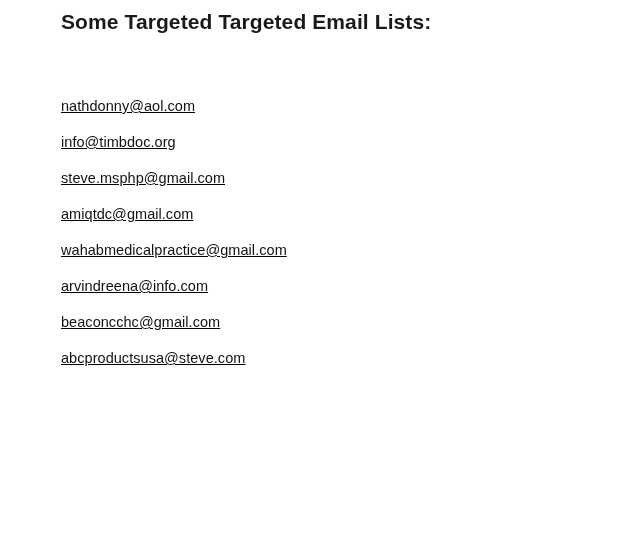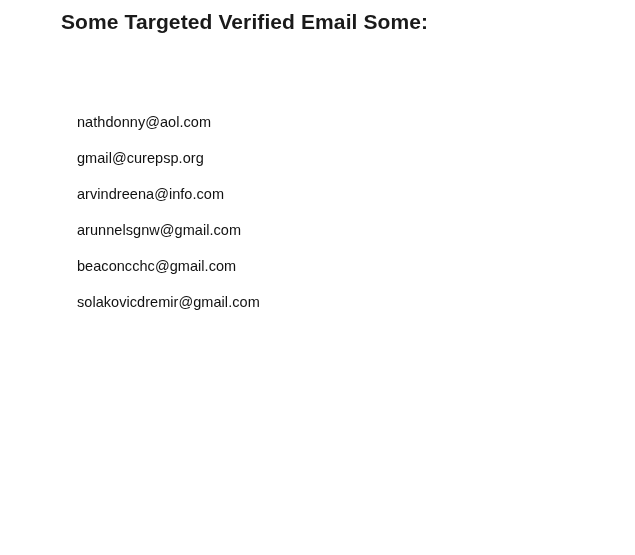--- a/index.html
+++ b/index.html
@@ -29,41 +29,44 @@
     font-weight: bold;
     letter-spacing: 0.1px;
     color: #1a1a1a;
     white-space: nowrap;
   }
   .email-list {
     position: absolute;
     left: 61px;
     top: 88px;
     width: 520px;
-    margin: 16px;
+    margin: 0;
     padding: 0;
     list-style: none;
+    text-decoration: underline;
   }
   .email-item {
     font-size: 14.5px;
     line-height: 36px;
     color: #111111;
     white-space: nowrap;
     letter-spacing: 0.05px;
   }
 </style>
 </head>
 <body>
 
 <div class="page">
 
-  <div class="doc-title">Some Targeted Verified Email Some:</div>
+  <div class="doc-title">Some Targeted Targeted Email Lists:</div>
 
   <ul class="email-list">
     <li class="email-item">nathdonny@aol.com</li>
-    <li class="email-item">gmail@curepsp.org</li>
+    <li class="email-item">info@timbdoc.org</li>
+    <li class="email-item">steve.msphp@gmail.com</li>
+    <li class="email-item">amiqtdc@gmail.com</li>
+    <li class="email-item">wahabmedicalpractice@gmail.com</li>
     <li class="email-item">arvindreena@info.com</li>
-    <li class="email-item">arunnelsgnw@gmail.com</li>
     <li class="email-item">beaconcchc@gmail.com</li>
-    <li class="email-item">solakovicdremir@gmail.com</li>
+    <li class="email-item">abcproductsusa@steve.com</li>
   </ul>
 
 </div>
 
 </body></html>

